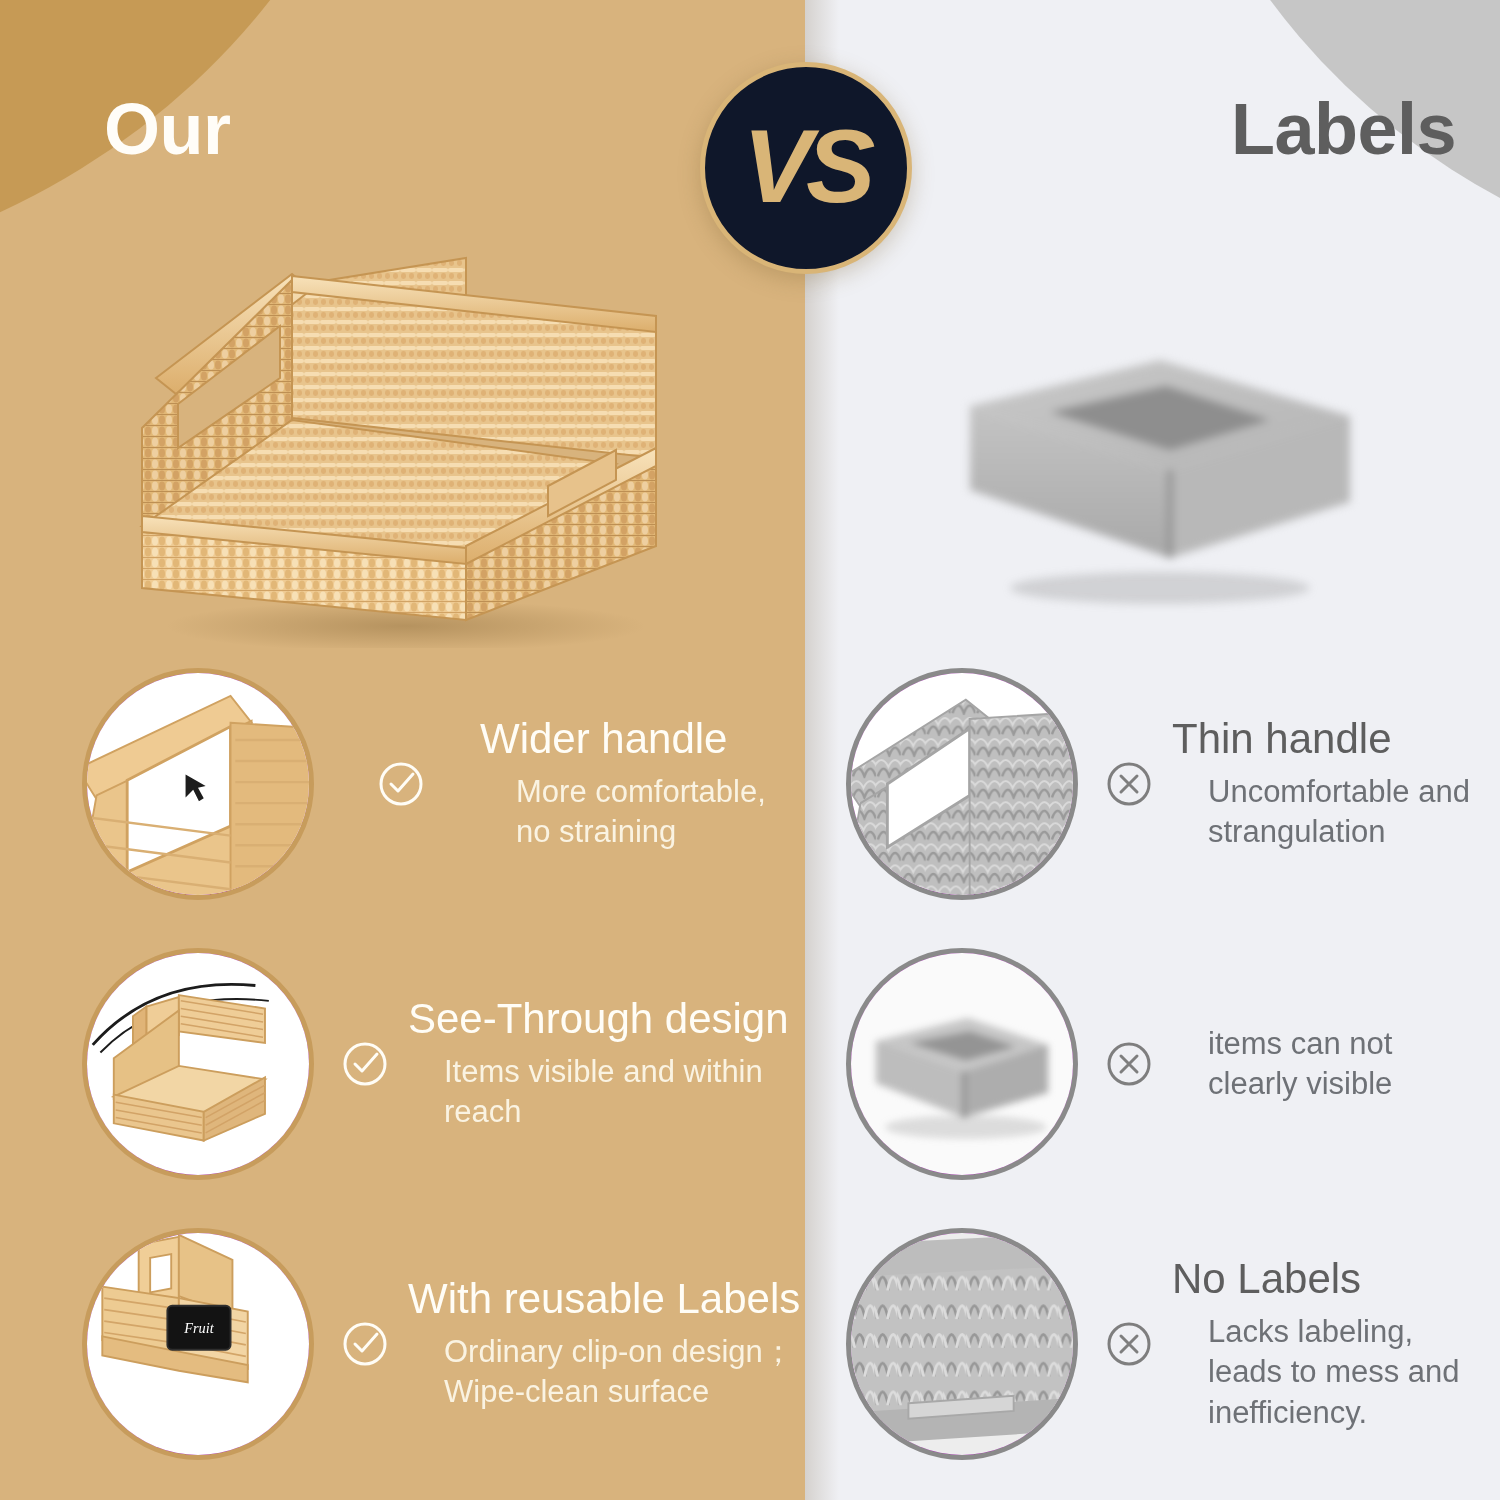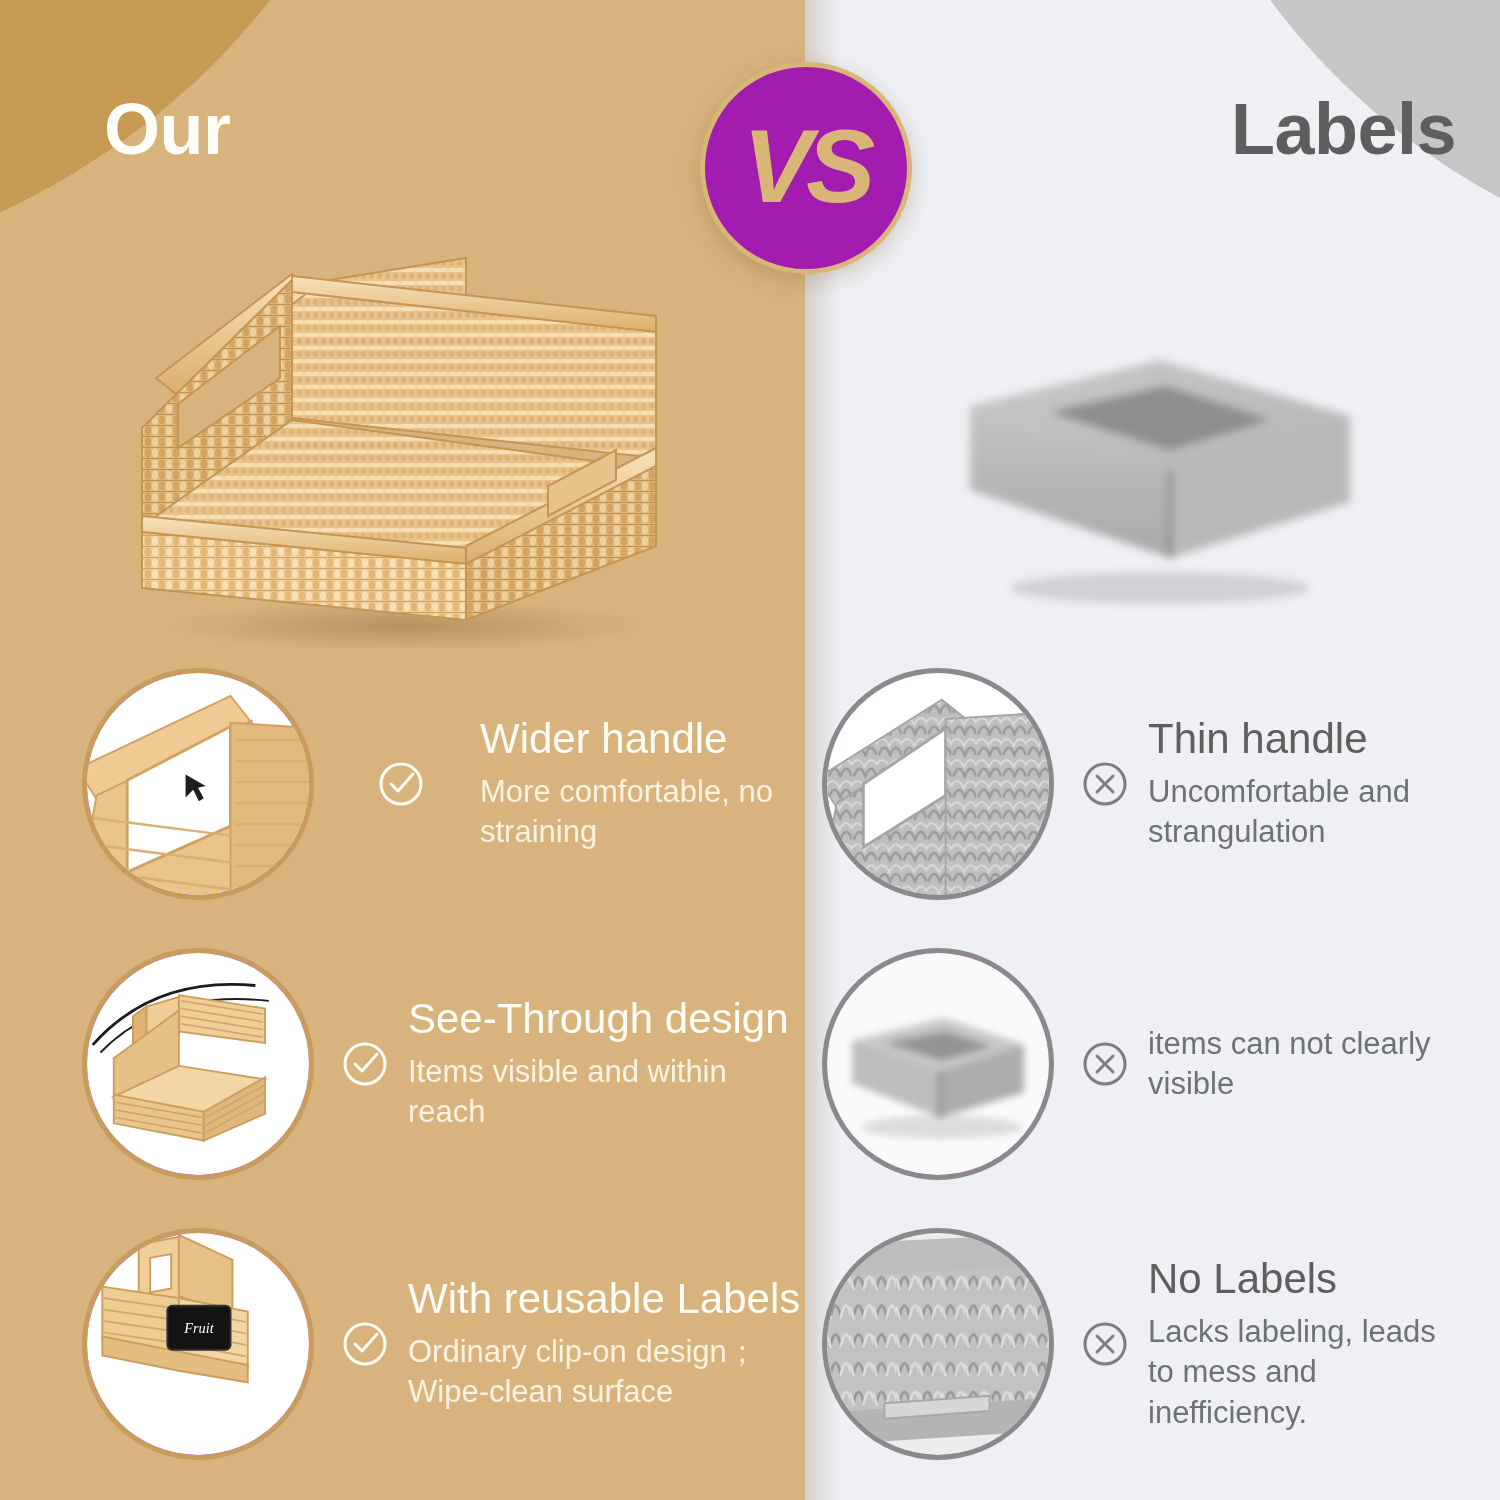--- a/index.html
+++ b/index.html
@@ -56,21 +56,21 @@
   }
   .title-our { left: 104px; top: 88px; color: #FFFDF8; }
   .title-other { right: 44px; top: 88px; color: #5E5E5E; }
 
   
   .vs-badge {
     position: absolute;
     left: 700px; top: 62px;
     width: 212px; height: 212px;
     border-radius: 50%;
-    background: #a21caf;
+    background: #0f172a;
     border: 5px solid #D9B577;
     box-shadow: 0 6px 22px rgba(120,95,45,0.28);
     display: flex; align-items: center; justify-content: center;
     z-index: 8;
   }
   .vs-text {
     font-size: 104px;
     font-weight: bold;
     font-style: italic;
     color: #D9B577;
@@ -95,21 +95,21 @@
   }
 
   
   .row {
     position: absolute;
     display: flex;
     align-items: center;
     z-index: 4;
   }
   .row-left  { left: 82px;  width: 720px; }
-  .row-right { left: 822px; width: 640px; }
+  .row-right { left: 846px; width: 640px; }
 
   .thumb {
     position: relative;
     width: 232px; height: 232px;
     min-width: 232px;
     border-radius: 50%;
     background: #a21caf;
     overflow: hidden;
     flex-shrink: 0;
   }
@@ -127,20 +127,21 @@
 
   .text-block { flex: 1; }
   .feat-title {
     font-size: 42px;
     line-height: 1.16;
     margin-bottom: 8px;
   }
   .feat-desc {
     font-size: 31px;
     line-height: 1.30;
+    margin-left: 36px;
   }
   .row-left  .feat-title { color: #FFFDF6; }
   .row-left  .feat-desc  { color: #FAF3E2; }
   .row-right .feat-title { color: #5E5E5E; }
   .row-right .feat-desc  { color: #6E7176; }
 
   
   .chalk-text {
     font-family: "Liberation Serif", serif;
     font-style: italic;

